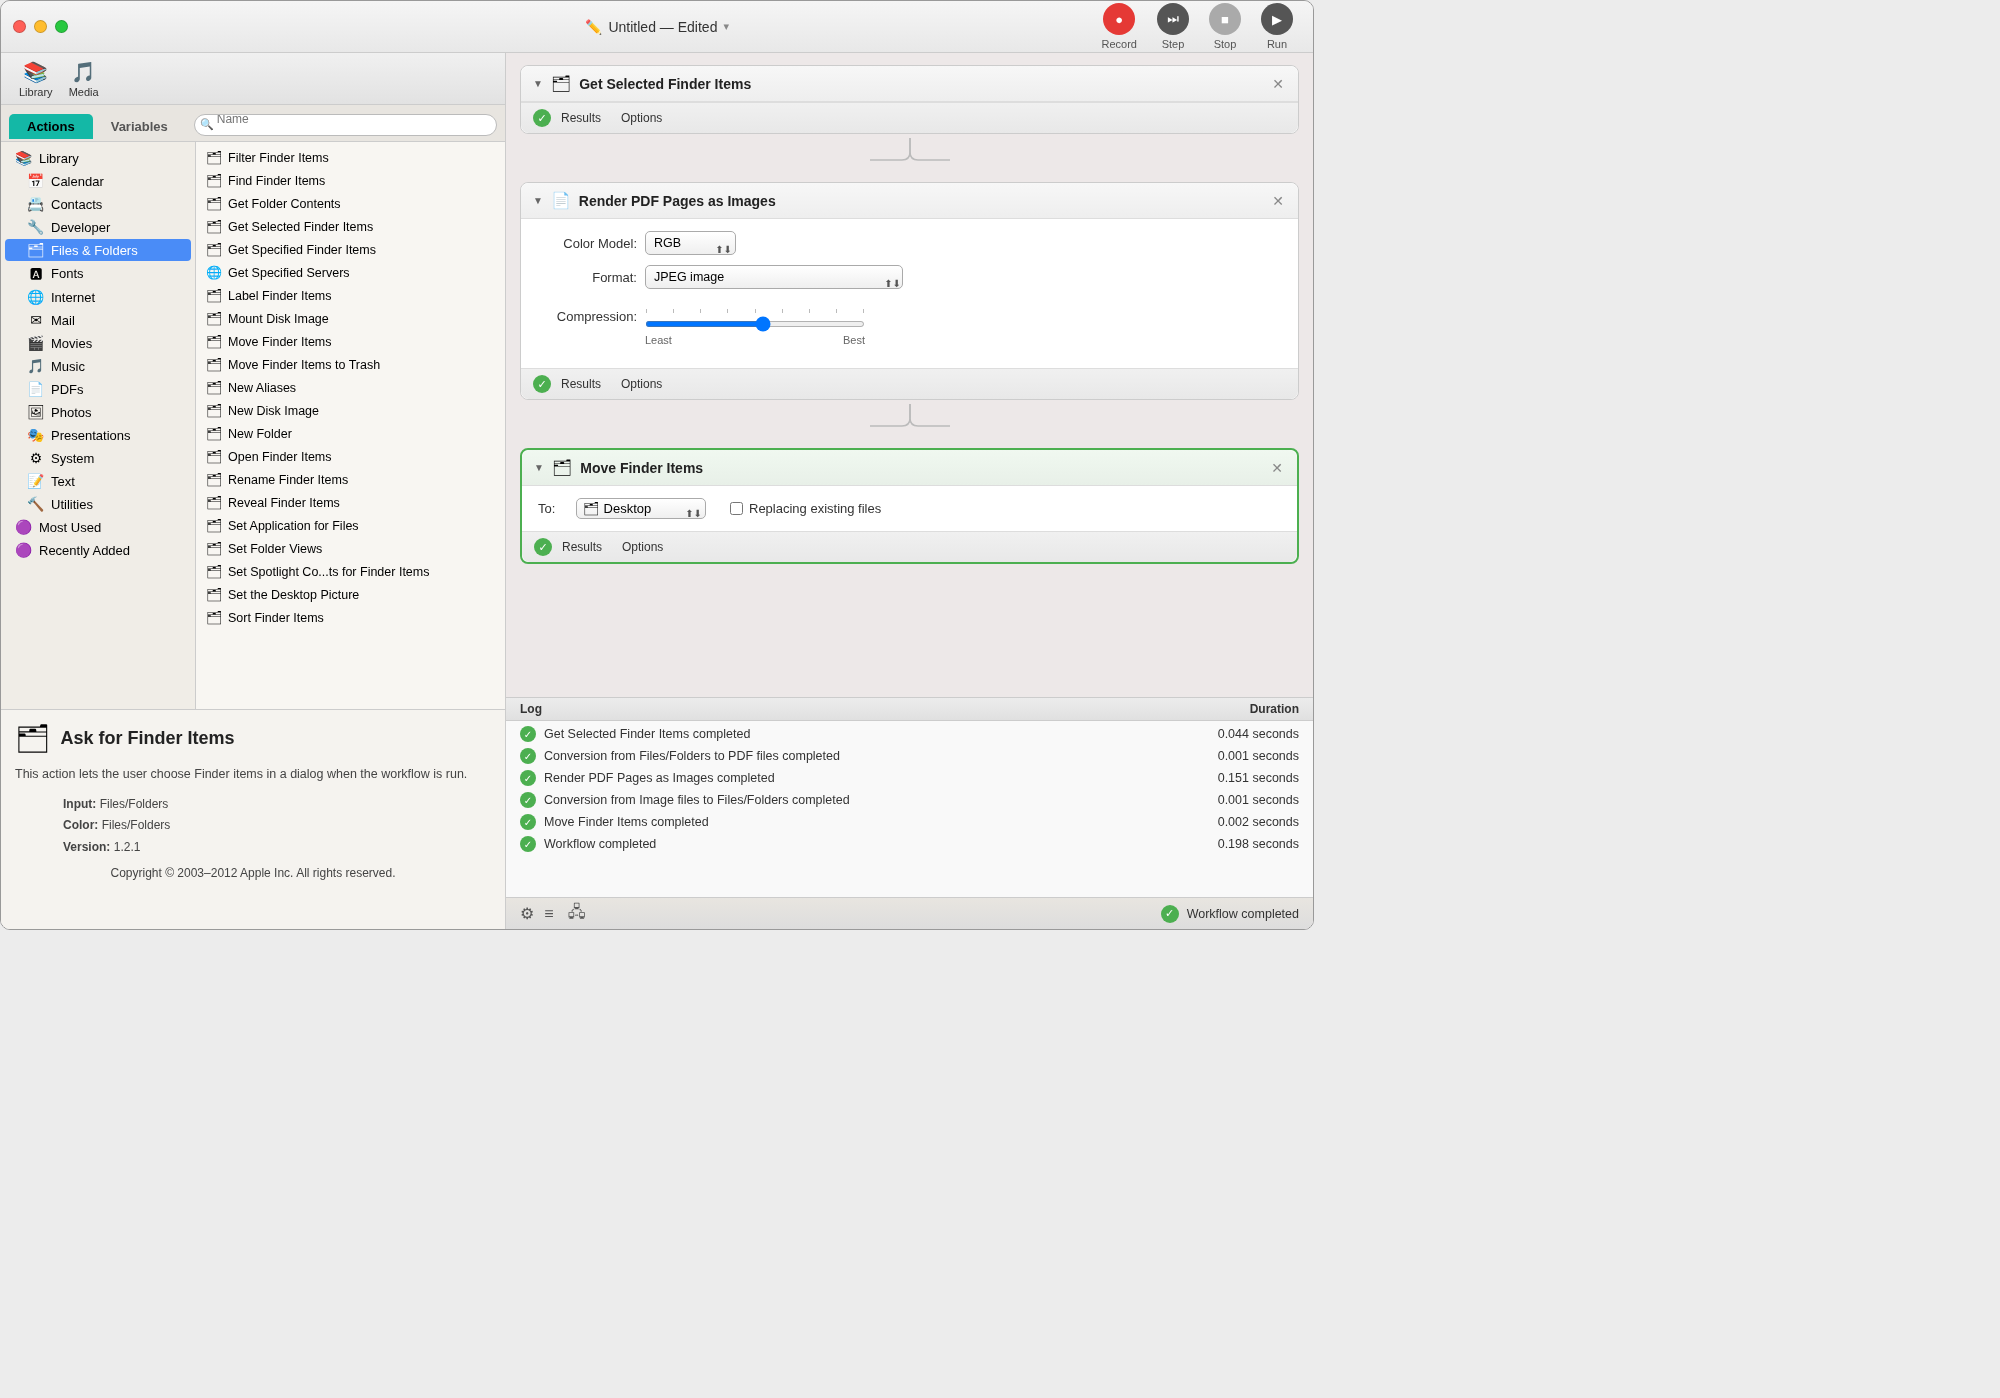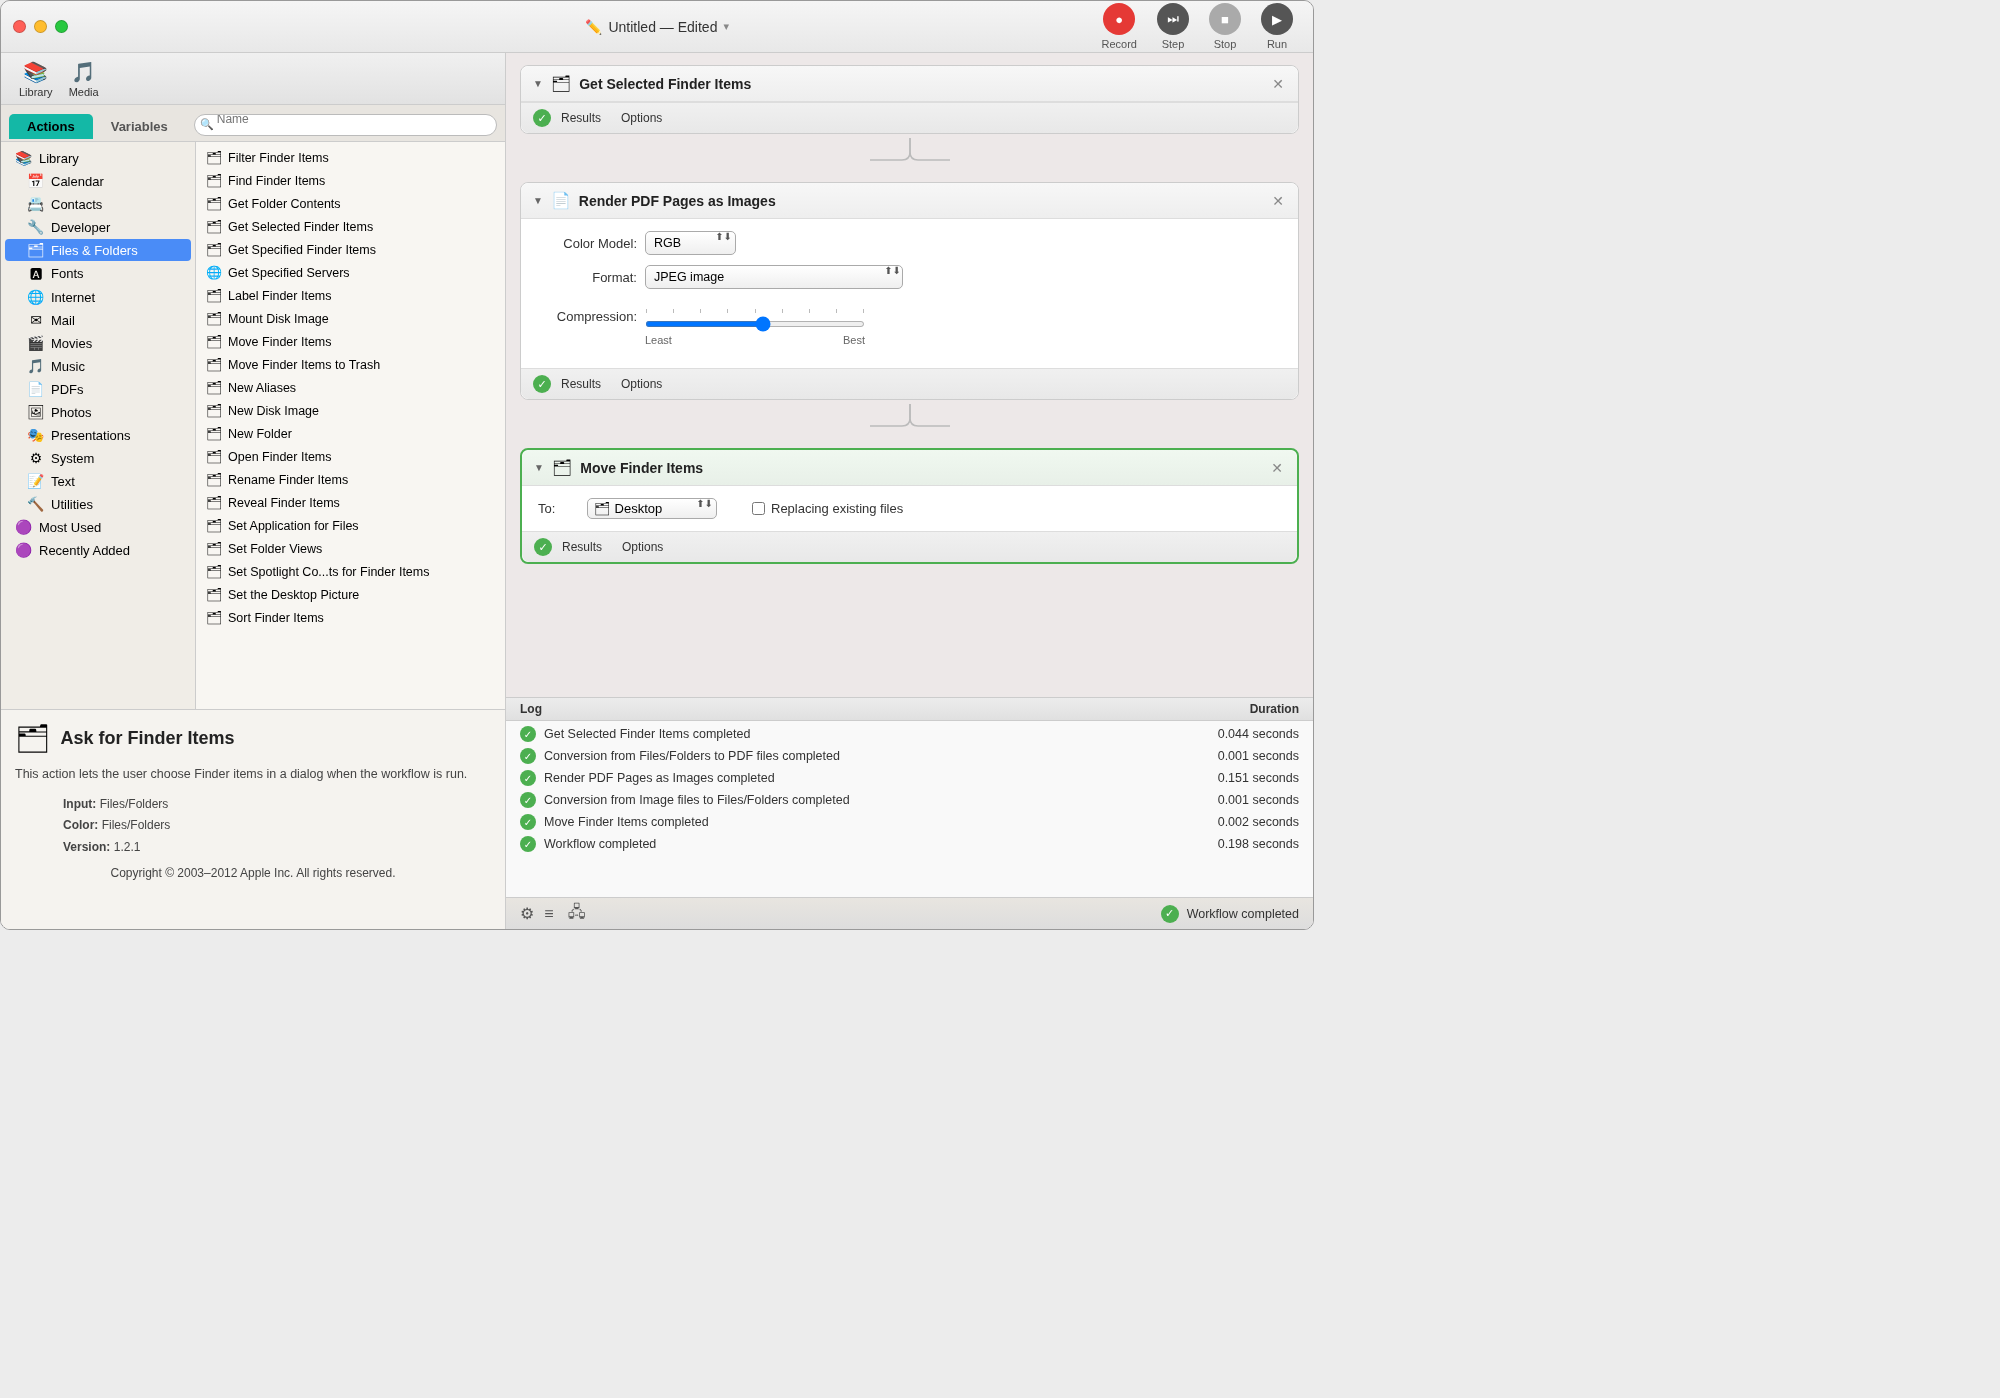--- a/index.html
+++ b/index.html
@@ -335,21 +335,21 @@
       padding: 0 22px 0 8px;
       font-size: 12.5px;
       background: linear-gradient(to bottom, #fff, #f0f0f0);
       appearance: none;
       cursor: pointer;
       position: relative;
     }
     .select-wrapper {
       position: relative;
       display: inline-flex;
-      align-items: flex-start;
+      align-items: flex-end;
     }
     .select-wrapper select {
       height: 24px;
       border: 1px solid #aaa;
       border-radius: 5px;
       padding: 0 24px 0 8px;
       font-size: 12.5px;
       background: linear-gradient(to bottom, #fff, #efefef);
       appearance: none;
       cursor: pointer;
@@ -387,21 +387,21 @@
       justify-content: space-between;
       font-size: 11px;
       color: #666;
     }
     .tick { width: 1px; height: 4px; background: #bbb; }
 
     
     .card-to-row {
       display: flex;
       align-items: center;
-      gap: 19px;
+      gap: 8px;
     }
     .to-label {
       font-size: 13px;
       color: #333;
       min-width: 30px;
     }
     .checkbox-row {
       display: flex;
       align-items: center;
       gap: 6px;

